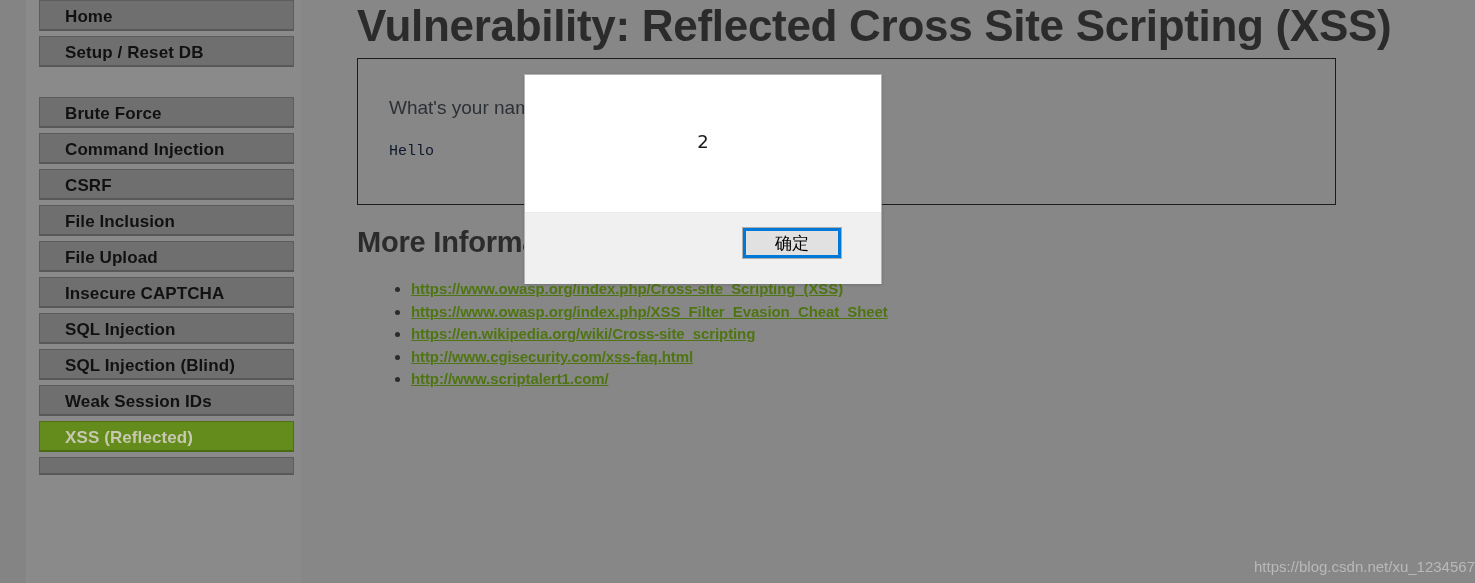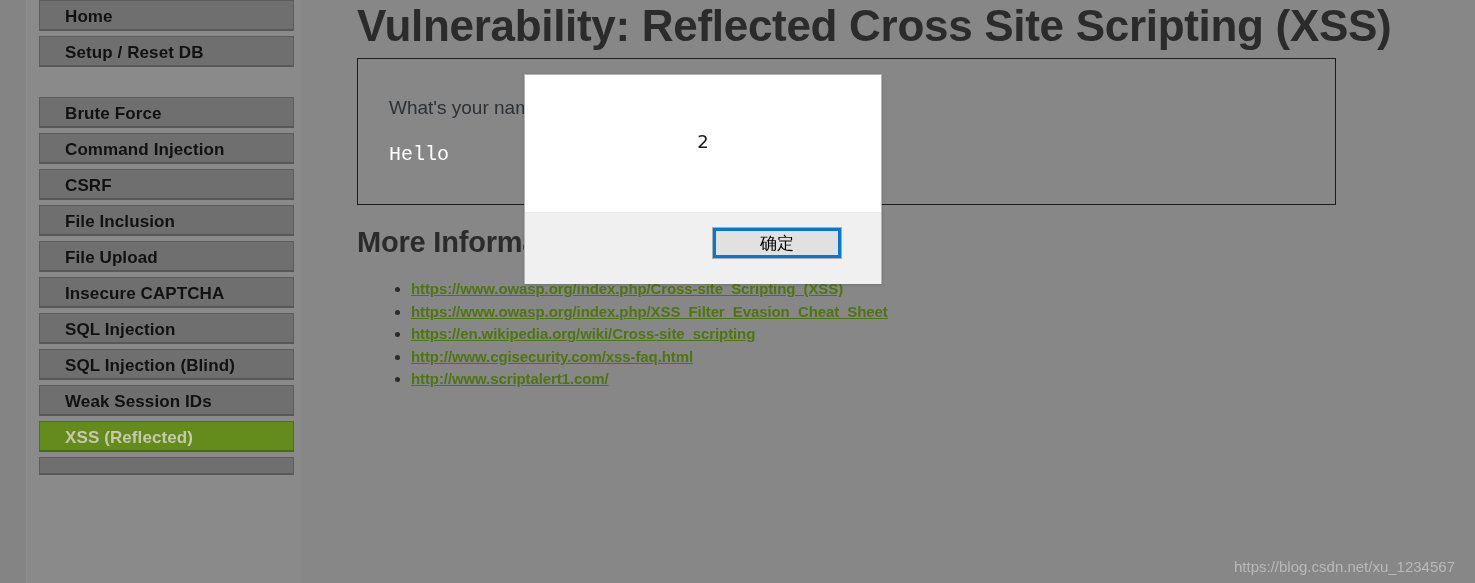--- a/index.html
+++ b/index.html
@@ -120,22 +120,22 @@
     top: 38px;
     font-size: 19px;
     color: #2c3136;
     white-space: nowrap;
   }
   .reflected-output {
     position: absolute;
     left: 31px;
     top: 84px;
     font-family: "Liberation Mono", "DejaVu Sans Mono", monospace;
-    font-size: 20px;
-    color: #ffffff;
+    font-size: 15px;
+    color: #0f172a;
     white-space: nowrap;
   }
 
   #more-info-heading {
     position: absolute;
     left: 56px;
     top: 226px;
     margin: 0;
     font-size: 29px;
     font-weight: bold;
@@ -195,39 +195,39 @@
   #alert-footer {
     height: 71px;
     background: #f0f0f0;
     border-top: 1px solid #eaeaea;
     position: relative;
   }
   #alert-ok-button {
     position: absolute;
     right: 39px;
     top: 14px;
-    width: 130px;
+    width: 100px;
     height: 32px;
     background: #e1e1e1;
     border: 1px solid #adadad;
     outline: 3px solid #0078d7;
     outline-offset: -4px;
     box-shadow: 0 0 0 3px #0078d7 inset;
     color: #000000;
     font-size: 17px;
     font-family: "DejaVu Sans", "Liberation Sans", sans-serif;
     cursor: pointer;
     padding: 0;
     line-height: 30px;
   }
 
   
   #watermark {
     position: absolute;
-    right: 20px;
+    right: 0;
     bottom: 8px;
     font-size: 15px;
     color: #b9b9b9;
     font-family: "Liberation Sans", sans-serif;
     white-space: nowrap;
     z-index: 60;
   }
 </style>
 </head>
 <body>

